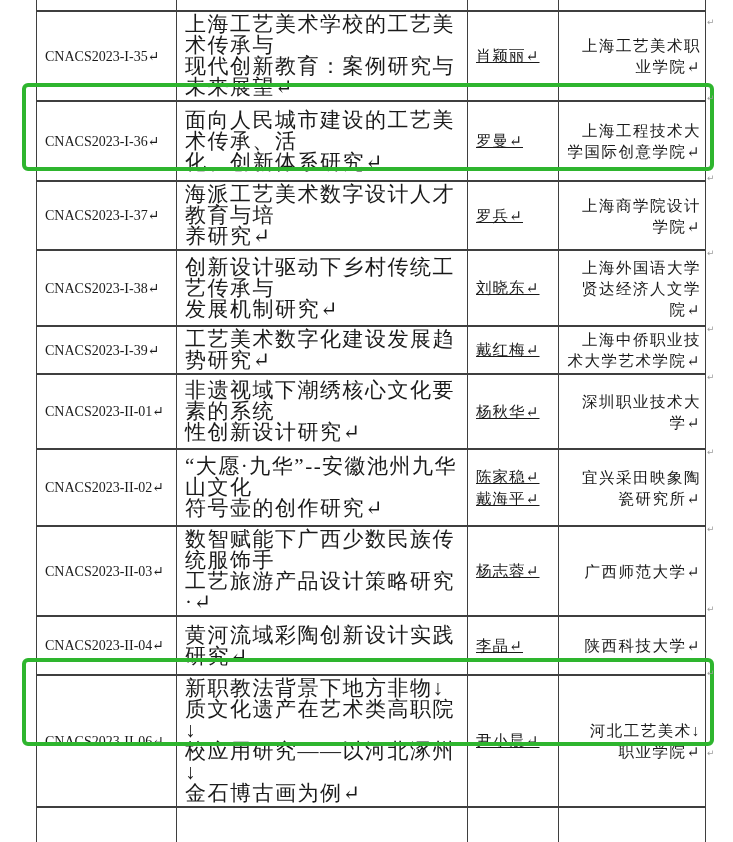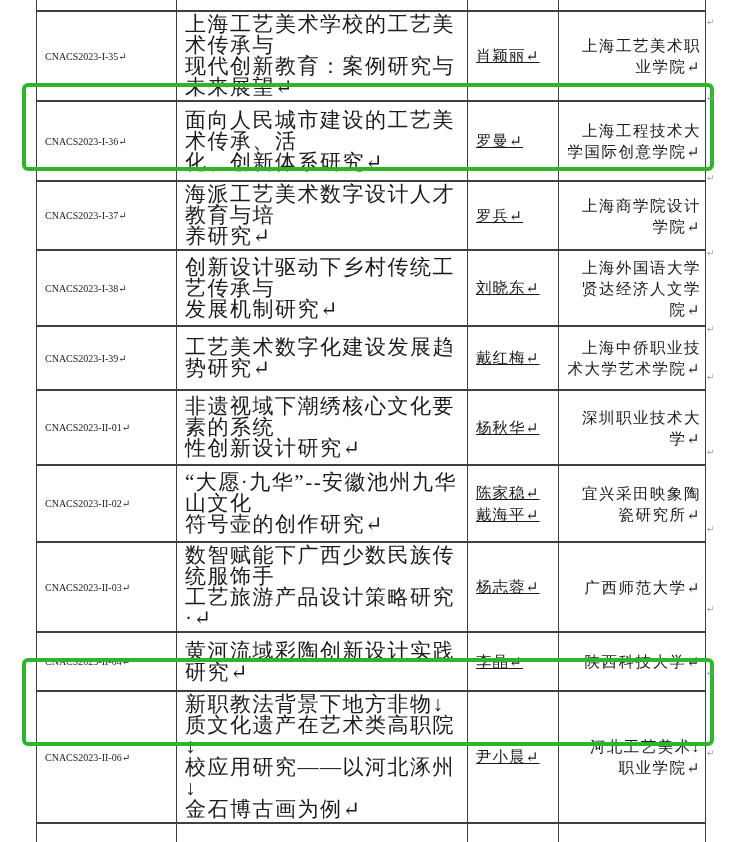--- a/index.html
+++ b/index.html
@@ -27,31 +27,31 @@
     border:1px solid var(--border);
     border-top-width:2px;
     border-bottom-width:2px;
     vertical-align:middle;
     white-space:pre-line;
     color:var(--text);
     padding:2px 4px 2px 8px;
     overflow:hidden;
   }
   tbody tr:first-child td{border-top:none;}
-  .col-id{font-size:10px;letter-spacing:0;padding-left:8px;}
+  .col-id{font-size:14px;letter-spacing:0;padding-left:8px;}
   .col-title{font-size:21px;letter-spacing:1.5px;line-height:21px;padding-left:10px;}
   .col-name{font-size:15.5px;letter-spacing:1px;line-height:22px;padding-left:7px;text-decoration:underline;}
   .col-institution{font-size:15.5px;letter-spacing:1.5px;line-height:21px;padding-left:10px;padding-right:4px;text-align:right;}
   
   tbody tr:nth-child(1){height:11px}
   tbody tr:nth-child(2){height:76px}
   tbody tr:nth-child(3){height:80px}
   tbody tr:nth-child(4){height:60px}
   tbody tr:nth-child(5){height:76px}
-  tbody tr:nth-child(6){height:64px}
+  tbody tr:nth-child(6){height:48px}
   tbody tr:nth-child(7){height:75px}
   tbody tr:nth-child(8){height:77px}
   tbody tr:nth-child(9){height:64px}
   tbody tr:nth-child(10){height:59px}
   tbody tr:nth-child(11){height:80px}
   tbody tr:nth-child(12){height:86px}
   tbody tr:nth-child(13){height:40px}
   .green-box{
     position:absolute;
     left:22px;width:692px;height:88px;

